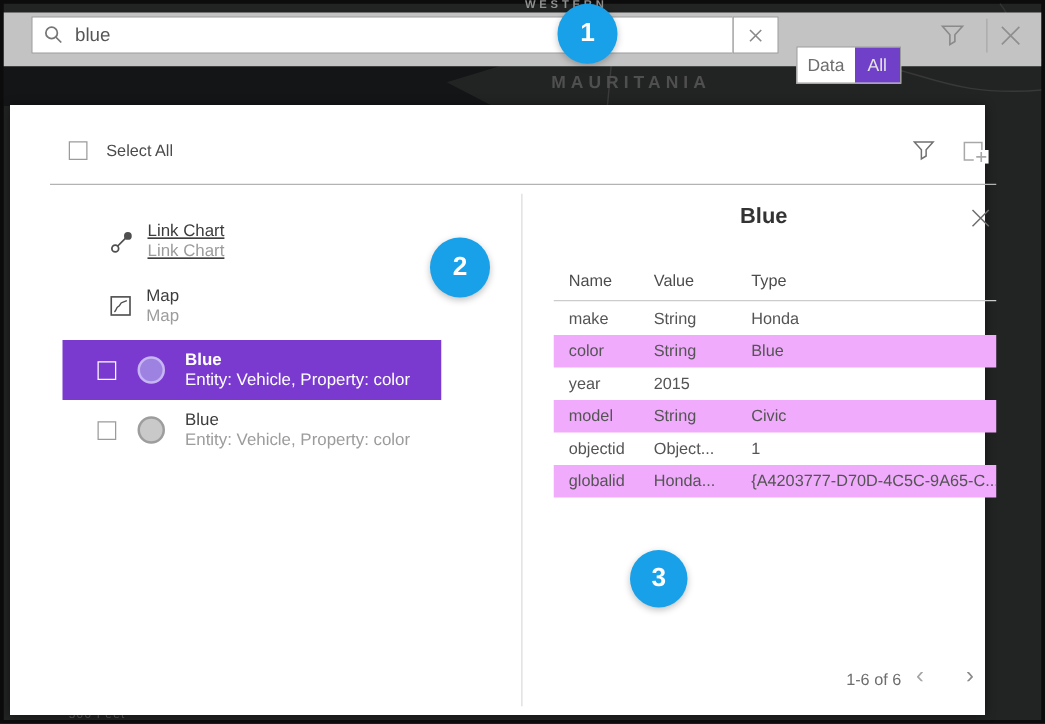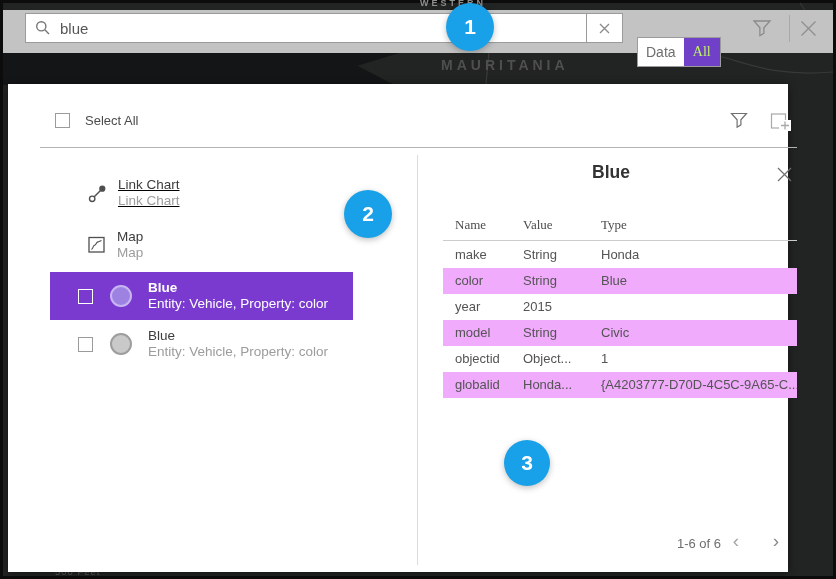--- a/index.html
+++ b/index.html
@@ -36,21 +36,21 @@
   .clear-btn{
     position:absolute;left:583px;top:3px;width:37px;height:30px;background:#fff;
     border:1px solid #9b9b9b;display:flex;align-items:center;justify-content:center;
   }
   .scope-toggle{
     position:absolute;left:634px;top:3px;width:84px;height:30px;background:#fff;
     border:1px solid #9b9b9b;display:flex;margin-top:24px;
   }
   .scope-btn{height:100%;display:flex;align-items:center;justify-content:center;font-size:14px;color:#6e6e6e;}
   .scope-btn.data{width:55px;}
-  .scope-btn.all{width:44px;background:var(--accent-purple);color:#bef264;font-family:Liberation Serif, serif;}
+  .scope-btn.all{width:44px;background:var(--accent-purple);color:#e5e5e5;}
   .tb-funnel{position:absolute;left:749px;top:9px;}
   .tb-divider{position:absolute;left:786px;top:5px;width:1px;height:27px;background:#a8a8a8;}
   .tb-close{position:absolute;left:796px;top:9px;}
   
   .badge{
     position:absolute;border-radius:50%;background:var(--badge-blue);color:#fff;
     display:flex;align-items:center;justify-content:center;font-size:21px;font-weight:bold;
     box-shadow:0 2px 6px rgba(0,0,0,.25);z-index:6;
   }
   .badge.b1{left:446px;top:3px;width:48px;height:48px;}
@@ -82,21 +82,21 @@
   .entity-circle.unsel{background:#c9c9c9;border:2px solid #9d9d9d;}
   .list-item-entity .li-texts{margin-left:16px;}
   .list-item-entity.selected .t1{color:#fff;font-weight:bold;}
   .list-item-entity.selected .t2{color:#fff;}
   .v-divider{position:absolute;left:409px;top:71px;width:1px;height:410px;background:#dcdcdc;}
   
   .detail-title{position:absolute;left:427px;top:78px;width:352px;text-align:center;font-size:17.5px;font-weight:bold;color:#333;}
   .detail-close{position:absolute;left:768px;top:82px;}
   .attr-table{position:absolute;left:435px;top:128px;width:354px;font-size:13px;}
   .attr-row{display:grid;grid-template-columns:68px 78px auto;padding-left:12px;height:26px;line-height:26px;color:#545454;white-space:nowrap;overflow:hidden;}
-  .attr-row.head{color:#4c4c4c;height:26px;font-family:Liberation Serif, serif;}
+  .attr-row.head{color:#4c4c4c;height:26px;}
   .attr-head-divider{height:1px;background:#cccccc;margin-top:2px;margin-bottom:1px;}
   .attr-row.striped{background:#f0abfc;}
   .pagination-label{position:absolute;left:633px;top:452px;width:80px;text-align:right;font-size:13px;color:#6e6e6e;}
   .page-btn{position:absolute;top:444px;width:24px;height:26px;display:flex;align-items:center;justify-content:center;font-size:19px;}
   .page-btn.prev{left:716px;color:#a5a5a5;}
   .page-btn.next{left:756px;color:#8a8a8a;}
   svg{display:block;}
 </style>
 </head>
 <body>

